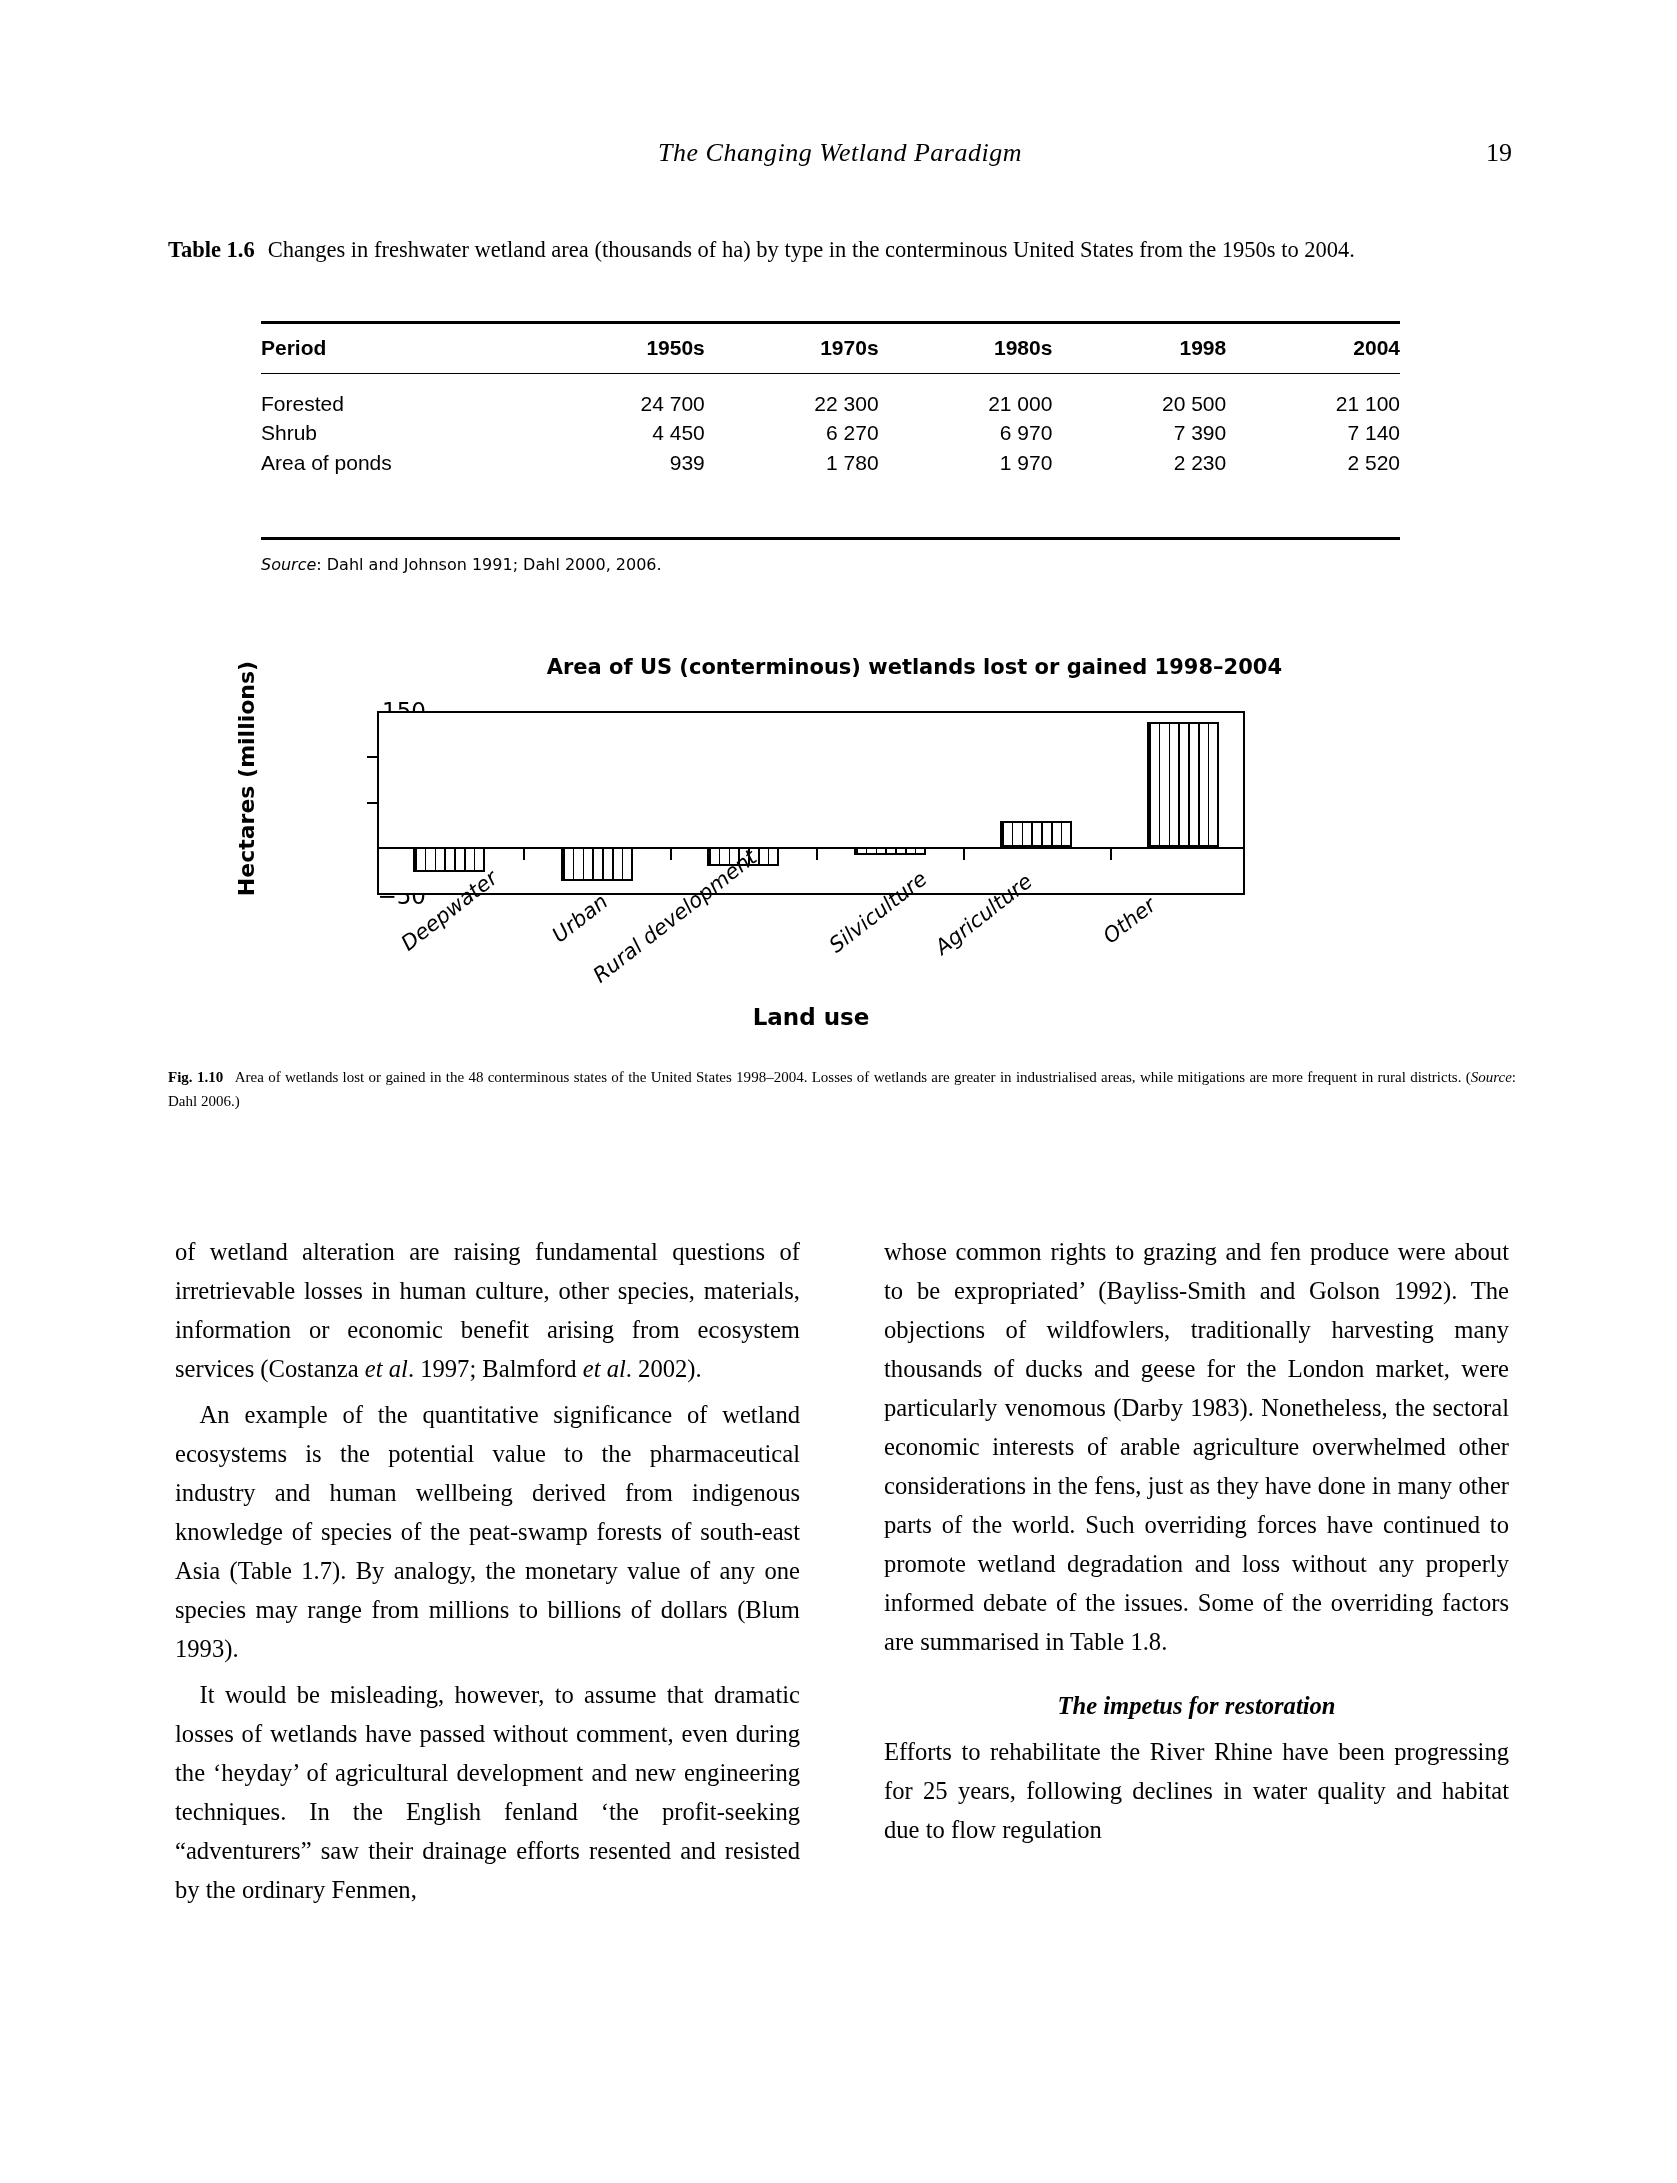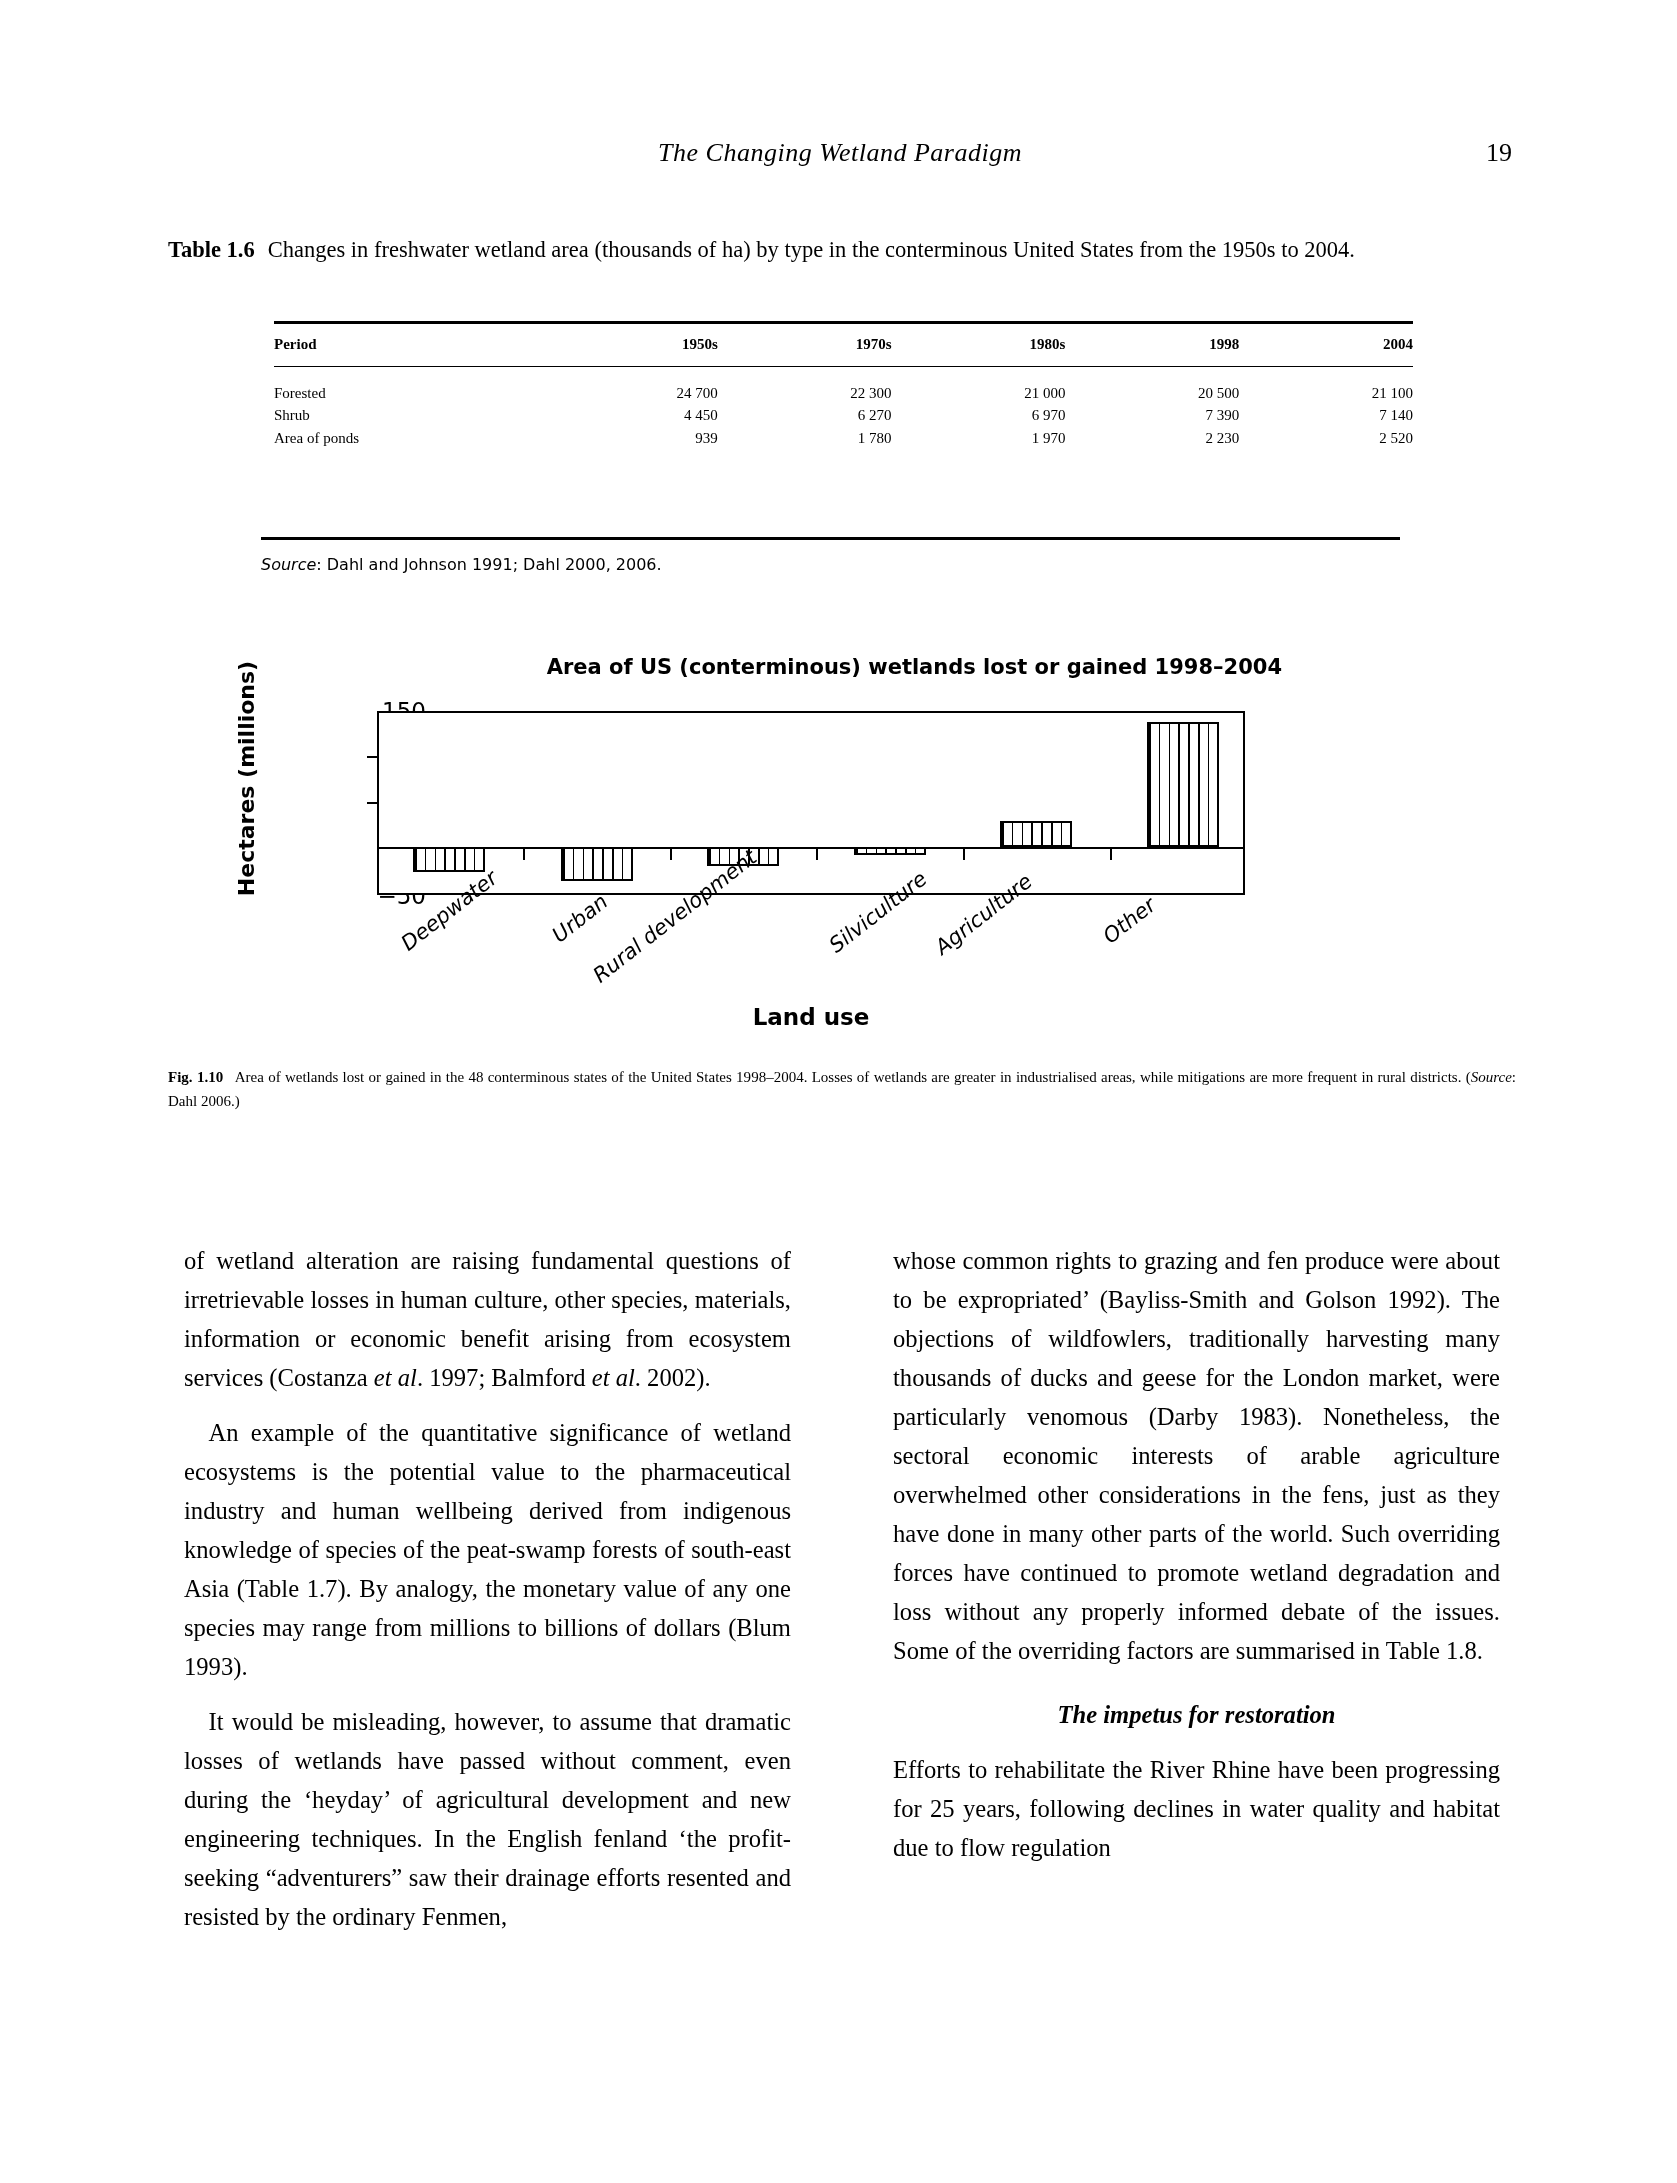--- a/index.html
+++ b/index.html
@@ -54,26 +54,26 @@
     width: 1348px;
     font-size: 22.5px;
     line-height: 33px;
     text-align: justify;
   }
   .table-caption .lbl { font-weight: bold; }
   .table-caption .sp { display: inline-block; width: 13px; }
 
   .data-table {
     position: absolute;
-    left: 274px;
+    left: 261px;
     top: 321px;
     width: 1139px;
     border-collapse: collapse;
-    font-family: Liberation Serif, serif;
-    font-size: 15px;
+    font-family: Liberation Sans, sans-serif;
+    font-size: 21px;
   }
   .data-table thead th {
     font-weight: bold;
     padding: 11.5px 0 13px 0;
     text-align: right;
     white-space: nowrap;
   }
   .data-table thead th.first {
     text-align: left;
     width: 270px;
@@ -232,21 +232,21 @@
     top: 0;
     width: 639px;
     font-size: 24.6px;
     line-height: 39px;
     text-align: justify;
     text-justify: inter-word;
   }
   .col.left  { left: 0; }
   .col.right { left: 709px; }
   .col p {
-    margin: 16px;
+    margin: 7px;
     text-indent: 0;
   }
   .col p.indent { text-indent: 24.6px; }
   .col i { font-style: italic; }
   .subhead {
     margin: 24.6px 0 6.6px 0;
     text-align: center;
     font-weight: bold;
     font-style: italic;
     font-size: 24.6px;

